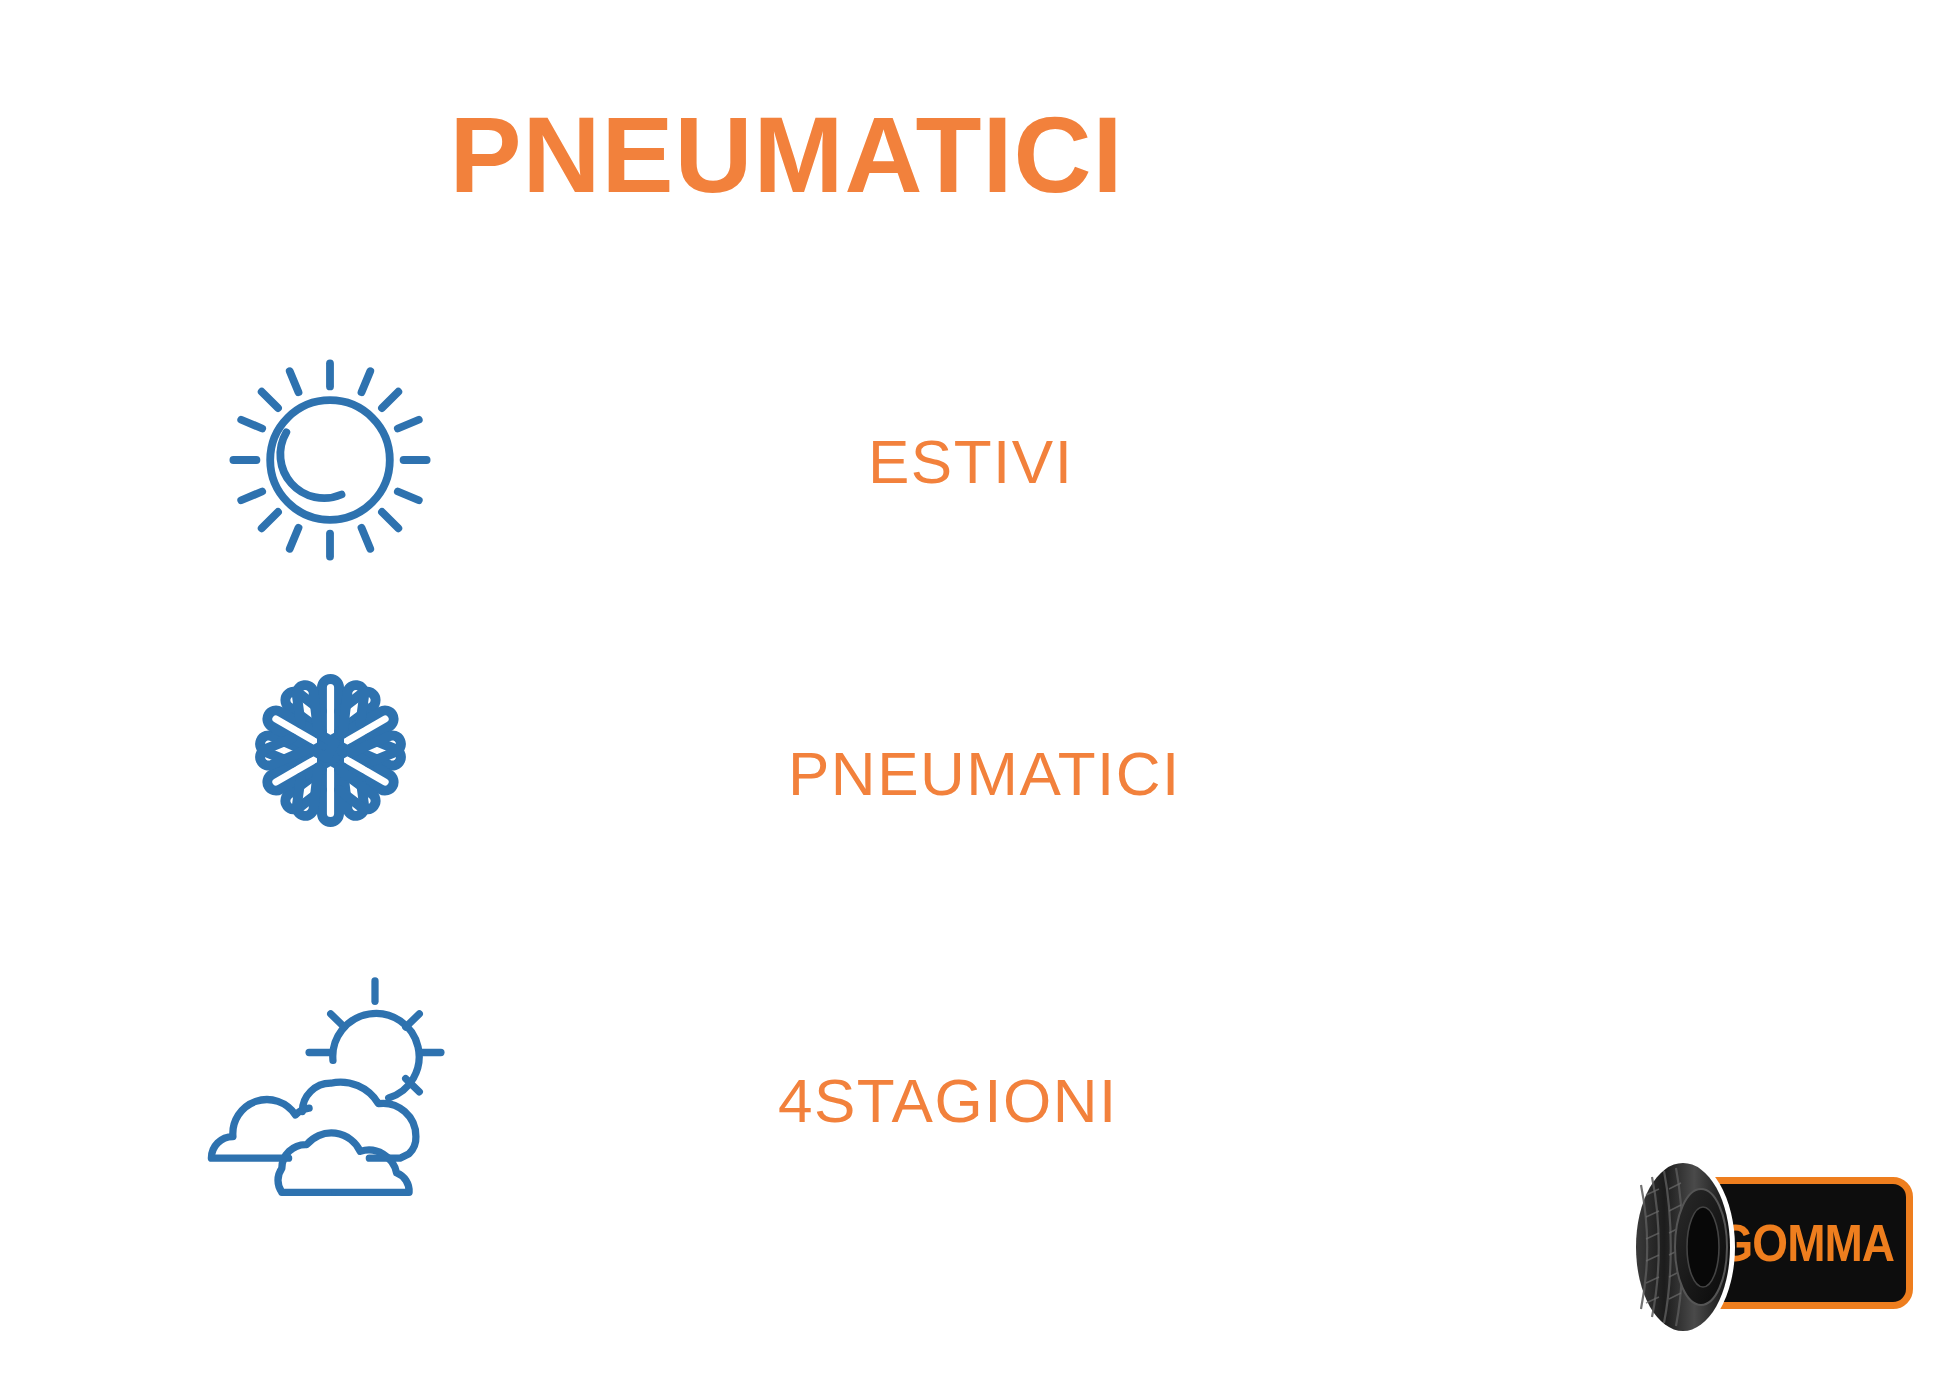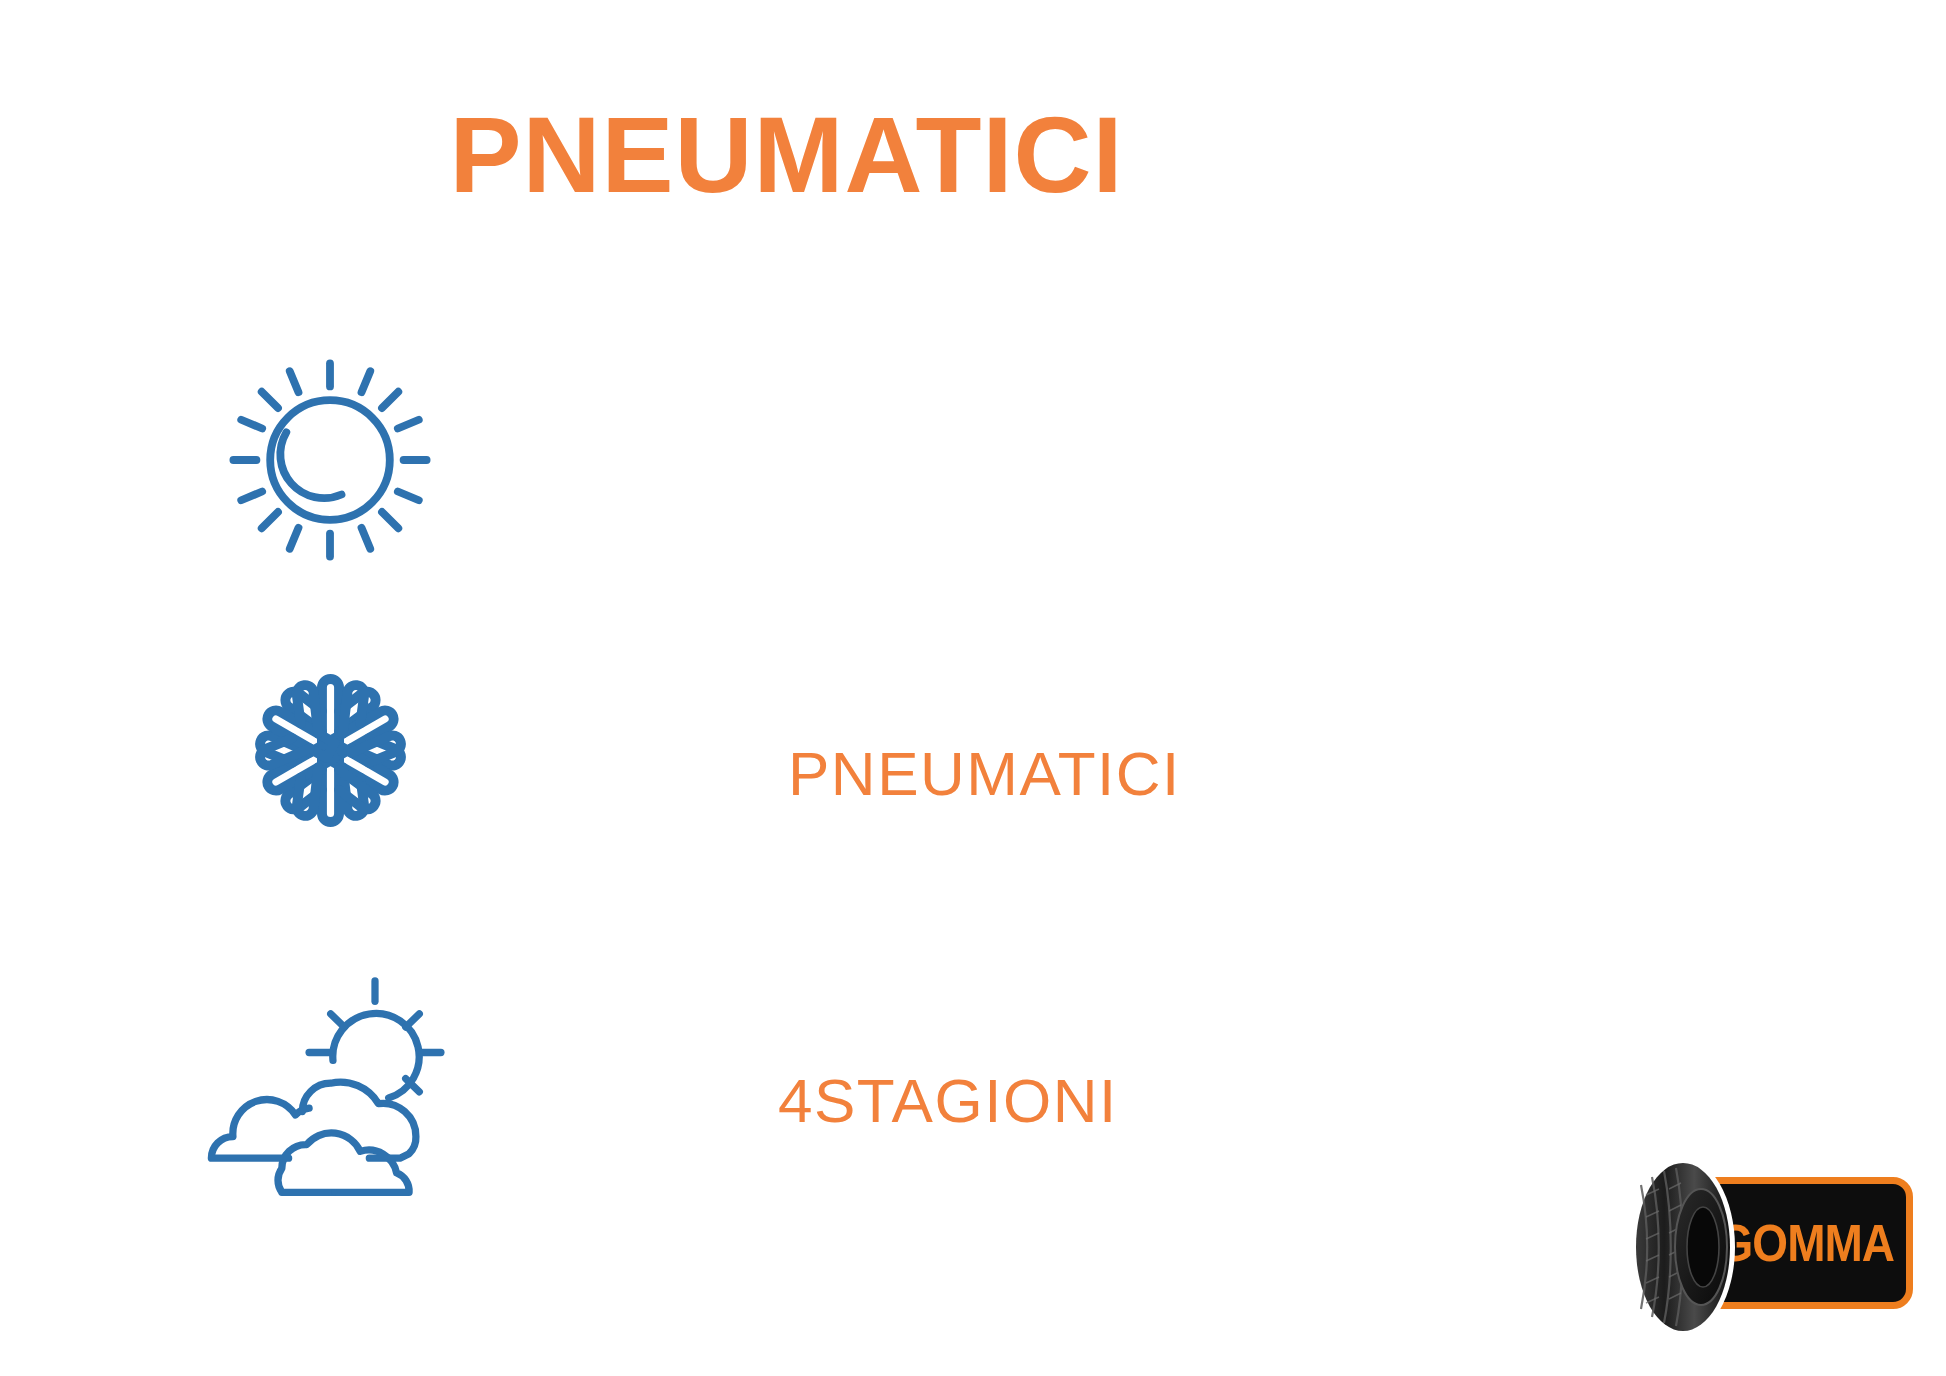--- a/index.html
+++ b/index.html
@@ -143,20 +143,21 @@
         <line x1="63.7" y1="79.5" x2="67.5" y2="88.6"></line>
         <line x1="11.4" y1="67.5" x2="20.5" y2="63.7"></line>
         <line x1="79.5" y1="36.3" x2="88.6" y2="32.5"></line>
         <line x1="11.4" y1="32.5" x2="20.5" y2="36.3"></line>
         <line x1="79.5" y1="63.7" x2="88.6" y2="67.5"></line>
         <line x1="32.5" y1="88.6" x2="36.3" y2="79.5"></line>
         <line x1="63.7" y1="20.5" x2="67.5" y2="11.4"></line>
       </svg>
     </div>
 
+    <div class="row-label">ESTIVI</div>
   </div>
 
   <div class="row" id="row-1">
 
     <div class="row-icon">
       <svg class="icon-svg" width="225" height="225" viewBox="0 0 100 100" fill="none" stroke="#2E72AF" stroke-width="4.4" stroke-linecap="round" stroke-linejoin="round">
         <g id="flake-arm">
 
           <path d="M 46.2 50 L 46.2 22 A 3.8 3.8 0 0 1 53.8 22 L 53.8 50 Z"></path>
 

